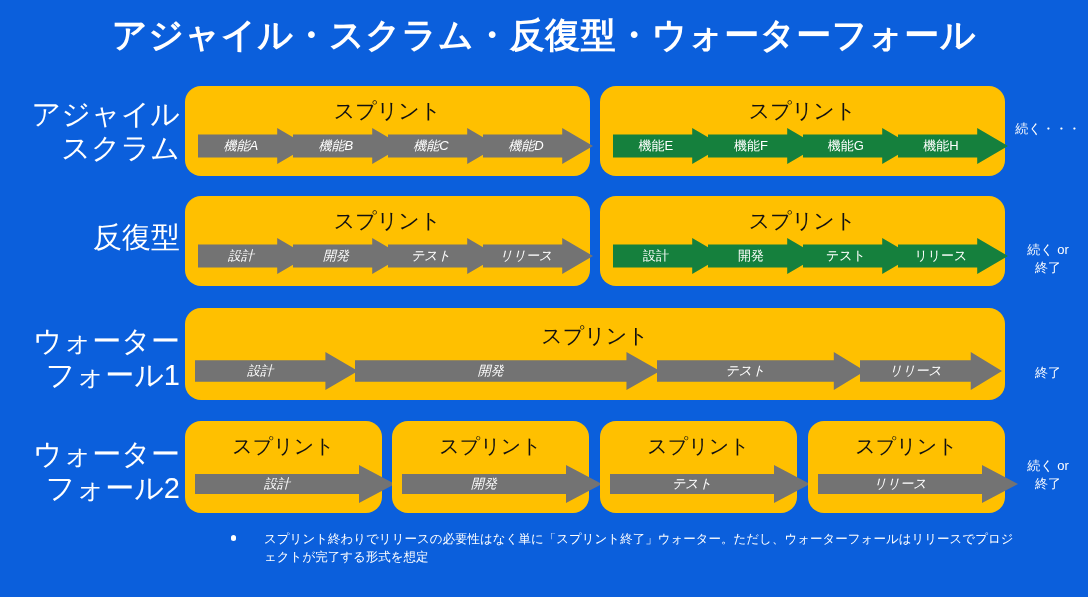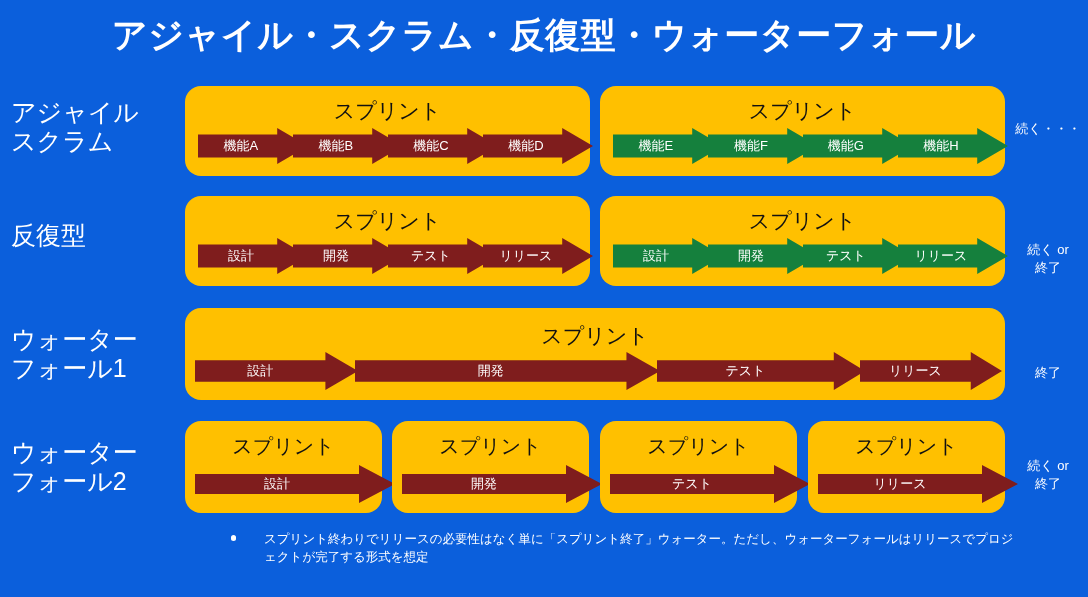--- a/index.html
+++ b/index.html
@@ -16,23 +16,23 @@
   .title{
     position:absolute;left:0;top:12px;width:1088px;
     text-align:center;color:#ffffff;
     font-size:35px;font-weight:bold;letter-spacing:.5px;
     white-space:nowrap;
   }
 
   
   .row{position:absolute;left:0;width:1088px;}
   .row-label{
-    position:absolute;left:11px;width:180px;
-    text-align:left;color:#ffffff;
-    font-size:25px;line-height:1.16;white-space:pre-line;
+    position:absolute;left:0;width:180px;
+    text-align:right;color:#ffffff;
+    font-size:29px;line-height:1.16;white-space:pre-line;
   }
   .side-note{
     position:absolute;left:1008px;width:80px;
     text-align:center;color:#ffffff;
     font-size:13px;line-height:1.35;white-space:pre-line;
   }
 
   
   .panel{
     position:absolute;background:#FFC000;border-radius:16px;
@@ -45,21 +45,21 @@
   .panel-title.small{font-size:20px;}
 
   
   .arrow{
     position:absolute;
     display:flex;align-items:center;justify-content:center;
     color:#ffffff;font-size:13px;white-space:nowrap;
     clip-path:polygon(0 18%,72% 18%,72% 0,100% 50%,72% 100%,72% 82%,0 82%);
   }
   .arrow > span{position:relative;left:-11%;}
-  .arrow.pink{background:#7f1d1d;}
+  .arrow.pink{background:#737373;font-style:italic;}
   .arrow.blue{background:#15803d;}
 
   
   .arrow.wide{font-size:13px;}
   .arrow.w1-a{clip-path:polygon(0 22%,80% 22%,80% 0,100% 50%,80% 100%,80% 78%,0 78%);}
   .arrow.w1-a > span{left:-10%;}
   .arrow.w1-b{clip-path:polygon(0 22%,89% 22%,89% 0,100% 50%,89% 100%,89% 78%,0 78%);}
   .arrow.w1-b > span{left:-5.5%;}
   .arrow.w1-c{clip-path:polygon(0 22%,85% 22%,85% 0,100% 50%,85% 100%,85% 78%,0 78%);}
   .arrow.w1-c > span{left:-7.5%;}

